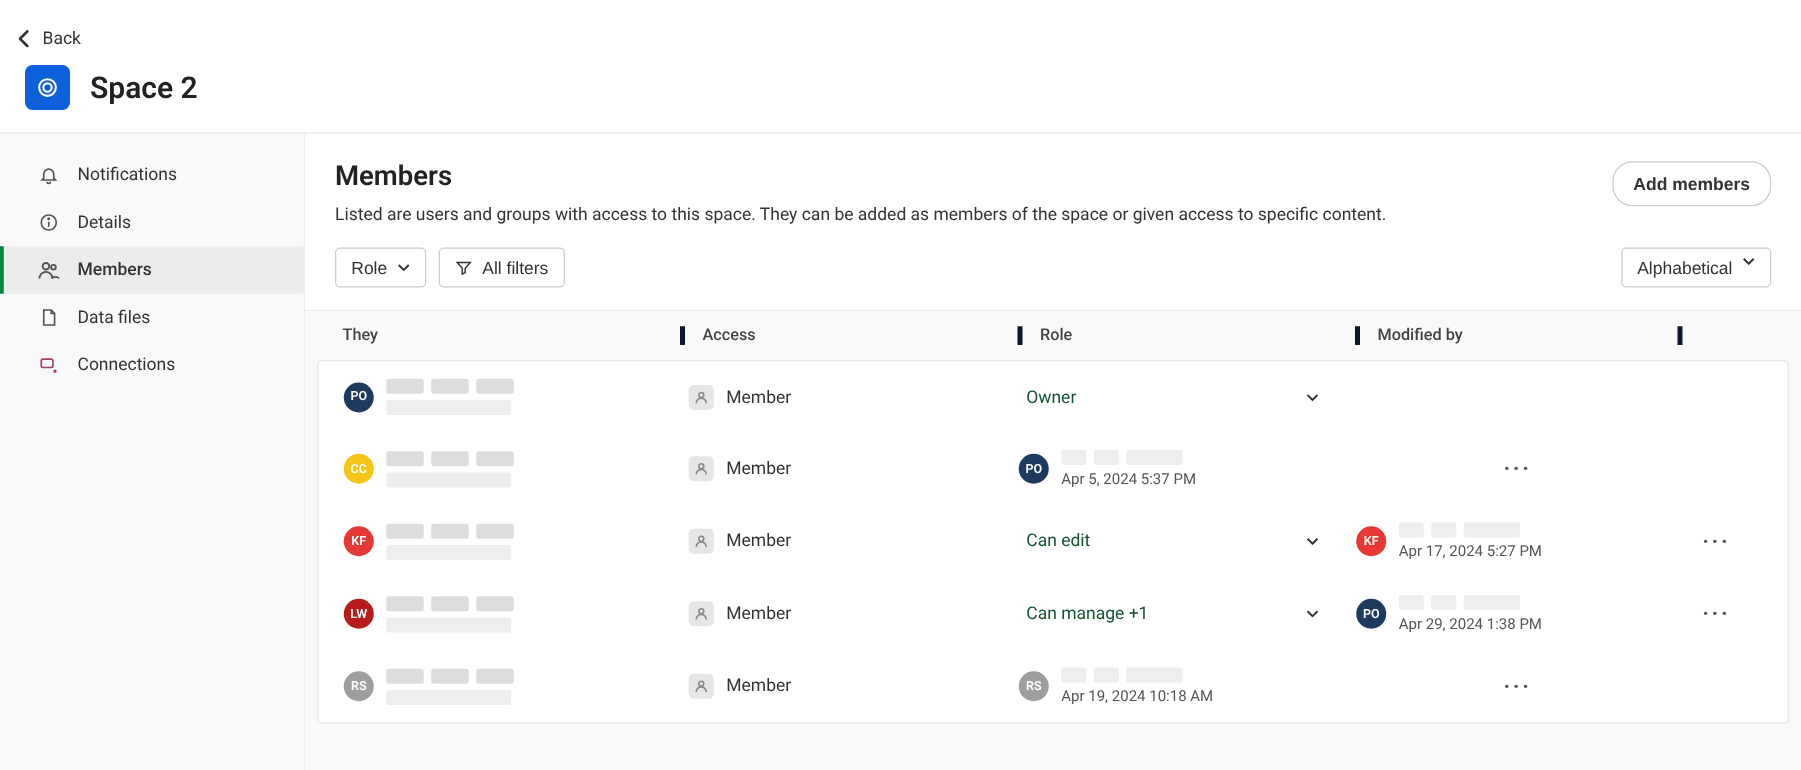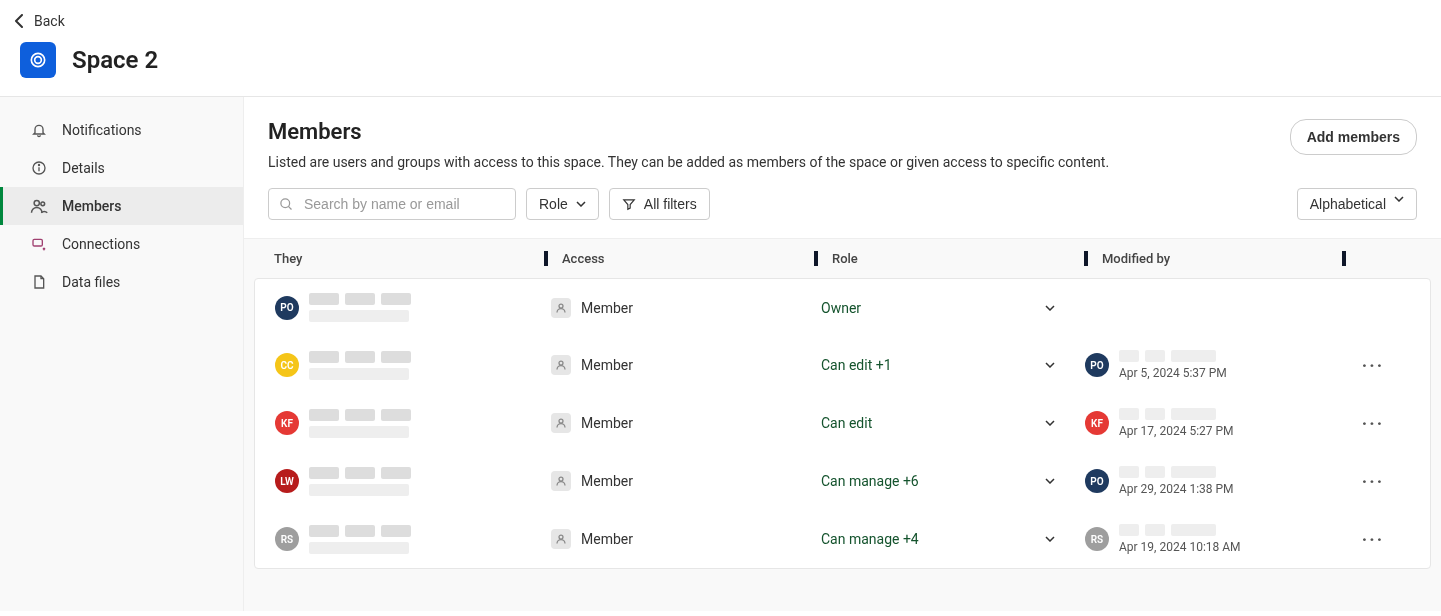--- a/index.html
+++ b/index.html
@@ -12,20 +12,21 @@
     height: 616px;
     overflow: hidden;
   }
 
   
   .topbar {
     height: 32px;
     display: flex;
     align-items: center;
     padding: 10px 14px 0 14px;
+    margin-top: 10px;
   }
   .back-link {
     display: flex;
     align-items: center;
     gap: 6px;
     color: #333;
     font-size: 14px;
     cursor: pointer;
   }
   .back-chevron {
@@ -365,59 +366,50 @@
             <circle cx="9" cy="6" r="3.5"></circle>
             <path d="M2 19 a7 7 0 0 1 14 0"></path>
             <circle cx="17" cy="7" r="2.5"></circle>
             <path d="M15 19 a5.5 5.5 0 0 1 8 0"></path>
           </svg>
       </span>
       <span>Members</span>
     </div>
     <div class="side-item">
       <span class="side-icon">
+        <svg width="16" height="16" viewBox="0 0 24 24" fill="none" stroke="#555" stroke-width="2">
+            <path d="M6 3 h9 l4 4 v14 H6 Z"></path>
+            <path d="M15 3 v4 h4"></path>
+          </svg>
+      </span>
+      <span>Data files</span>
+    </div>
+    <div class="side-item">
+      <span class="side-icon">
         <svg width="16" height="16" viewBox="0 0 24 24" fill="none" stroke="#a04070" stroke-width="2">
             <rect x="3" y="5" width="14" height="10" rx="2"></rect>
             <path d="M18 18 l3 3 M21 18 l-3 3"></path>
           </svg>
       </span>
       <span>Connections</span>
-    </div>
-    <div class="side-item">
-      <span class="side-icon">
-        <svg width="16" height="16" viewBox="0 0 24 24" fill="none" stroke="#555" stroke-width="2">
-            <path d="M6 3 h9 l4 4 v14 H6 Z"></path>
-            <path d="M15 3 v4 h4"></path>
-          </svg>
-      </span>
-      <span>Data files</span>
     </div>
   </div>
 
   <div class="main">
     <div class="main-header">
       <div class="header-row1">
         <div>
           <div class="page-title">Members</div>
           <div class="page-desc">Listed are users and groups with access to this space. They can be added as members of the space or given access to specific content.</div>
         </div>
         <button class="add-btn">Add members</button>
       </div>
 
       <div class="controls-row">
         <div class="controls-left">
-          <div class="search-box">
-            <span>
-              <svg width="15" height="15" viewBox="0 0 24 24" fill="none" stroke="#999" stroke-width="2">
-                  <circle cx="10" cy="10" r="7"></circle>
-                  <line x1="20" y1="20" x2="15" y2="15"></line>
-                </svg>
-            </span>
-            <input type="text" placeholder="Search by name or email" style="">
-          </div>
 
           <button class="pill-btn">
             <span>Role</span>
             <span>
               <svg class="caret-down" viewBox="0 0 10 6">
                   <path d="M1 1 L5 5 L9 1" stroke="#333" stroke-width="1.5" fill="none"></path>
                 </svg>
             </span>
           </button>
 
@@ -502,28 +494,20 @@
             </div>
             <div class="cell-access">
               <span class="access-icon">
                 <svg width="12" height="12" viewBox="0 0 24 24" fill="none" stroke="#888" stroke-width="2.5">
                   <circle cx="12" cy="8" r="4"></circle>
                   <path d="M4 21a8 8 0 0 1 16 0"></path>
                 </svg>
               </span>
               <span>Member</span>
             </div>
-            <div class="cell-role">
-              <span>Can edit +1</span>
-              <span>
-                <svg width="10" height="6" viewBox="0 0 10 6">
-                  <path d="M1 1 L5 5 L9 1" stroke="#333" stroke-width="1.5" fill="none"></path>
-                </svg>
-              </span>
-            </div>
             <div class="cell-modified">
               <div class="avatar" style="background: rgb(31, 58, 95);">PO</div>
               <div class="mod-stack">
                 <div class="redact-line">
                   <span class="redact" style="width: 20px;"></span>
                   <span class="redact" style="width: 20px;"></span>
                   <span class="redact" style="width: 45px;"></span>
                 </div>
                 <div>Apr 5, 2024 5:37 PM</div>
               </div>
@@ -595,21 +579,21 @@
             <div class="cell-access">
               <span class="access-icon">
                 <svg width="12" height="12" viewBox="0 0 24 24" fill="none" stroke="#888" stroke-width="2.5">
                   <circle cx="12" cy="8" r="4"></circle>
                   <path d="M4 21a8 8 0 0 1 16 0"></path>
                 </svg>
               </span>
               <span>Member</span>
             </div>
             <div class="cell-role">
-              <span>Can manage +6</span>
+              <span>Can manage +1</span>
               <span>
                 <svg width="10" height="6" viewBox="0 0 10 6">
                   <path d="M1 1 L5 5 L9 1" stroke="#333" stroke-width="1.5" fill="none"></path>
                 </svg>
               </span>
             </div>
             <div class="cell-modified">
               <div class="avatar" style="background: rgb(31, 58, 95);">PO</div>
               <div class="mod-stack">
                 <div class="redact-line">
@@ -640,28 +624,20 @@
             </div>
             <div class="cell-access">
               <span class="access-icon">
                 <svg width="12" height="12" viewBox="0 0 24 24" fill="none" stroke="#888" stroke-width="2.5">
                   <circle cx="12" cy="8" r="4"></circle>
                   <path d="M4 21a8 8 0 0 1 16 0"></path>
                 </svg>
               </span>
               <span>Member</span>
             </div>
-            <div class="cell-role">
-              <span>Can manage +4</span>
-              <span>
-                <svg width="10" height="6" viewBox="0 0 10 6">
-                  <path d="M1 1 L5 5 L9 1" stroke="#333" stroke-width="1.5" fill="none"></path>
-                </svg>
-              </span>
-            </div>
             <div class="cell-modified">
               <div class="avatar" style="background: rgb(158, 158, 158);">RS</div>
               <div class="mod-stack">
                 <div class="redact-line">
                   <span class="redact" style="width: 20px;"></span>
                   <span class="redact" style="width: 20px;"></span>
                   <span class="redact" style="width: 45px;"></span>
                 </div>
                 <div>Apr 19, 2024 10:18 AM</div>
               </div>

